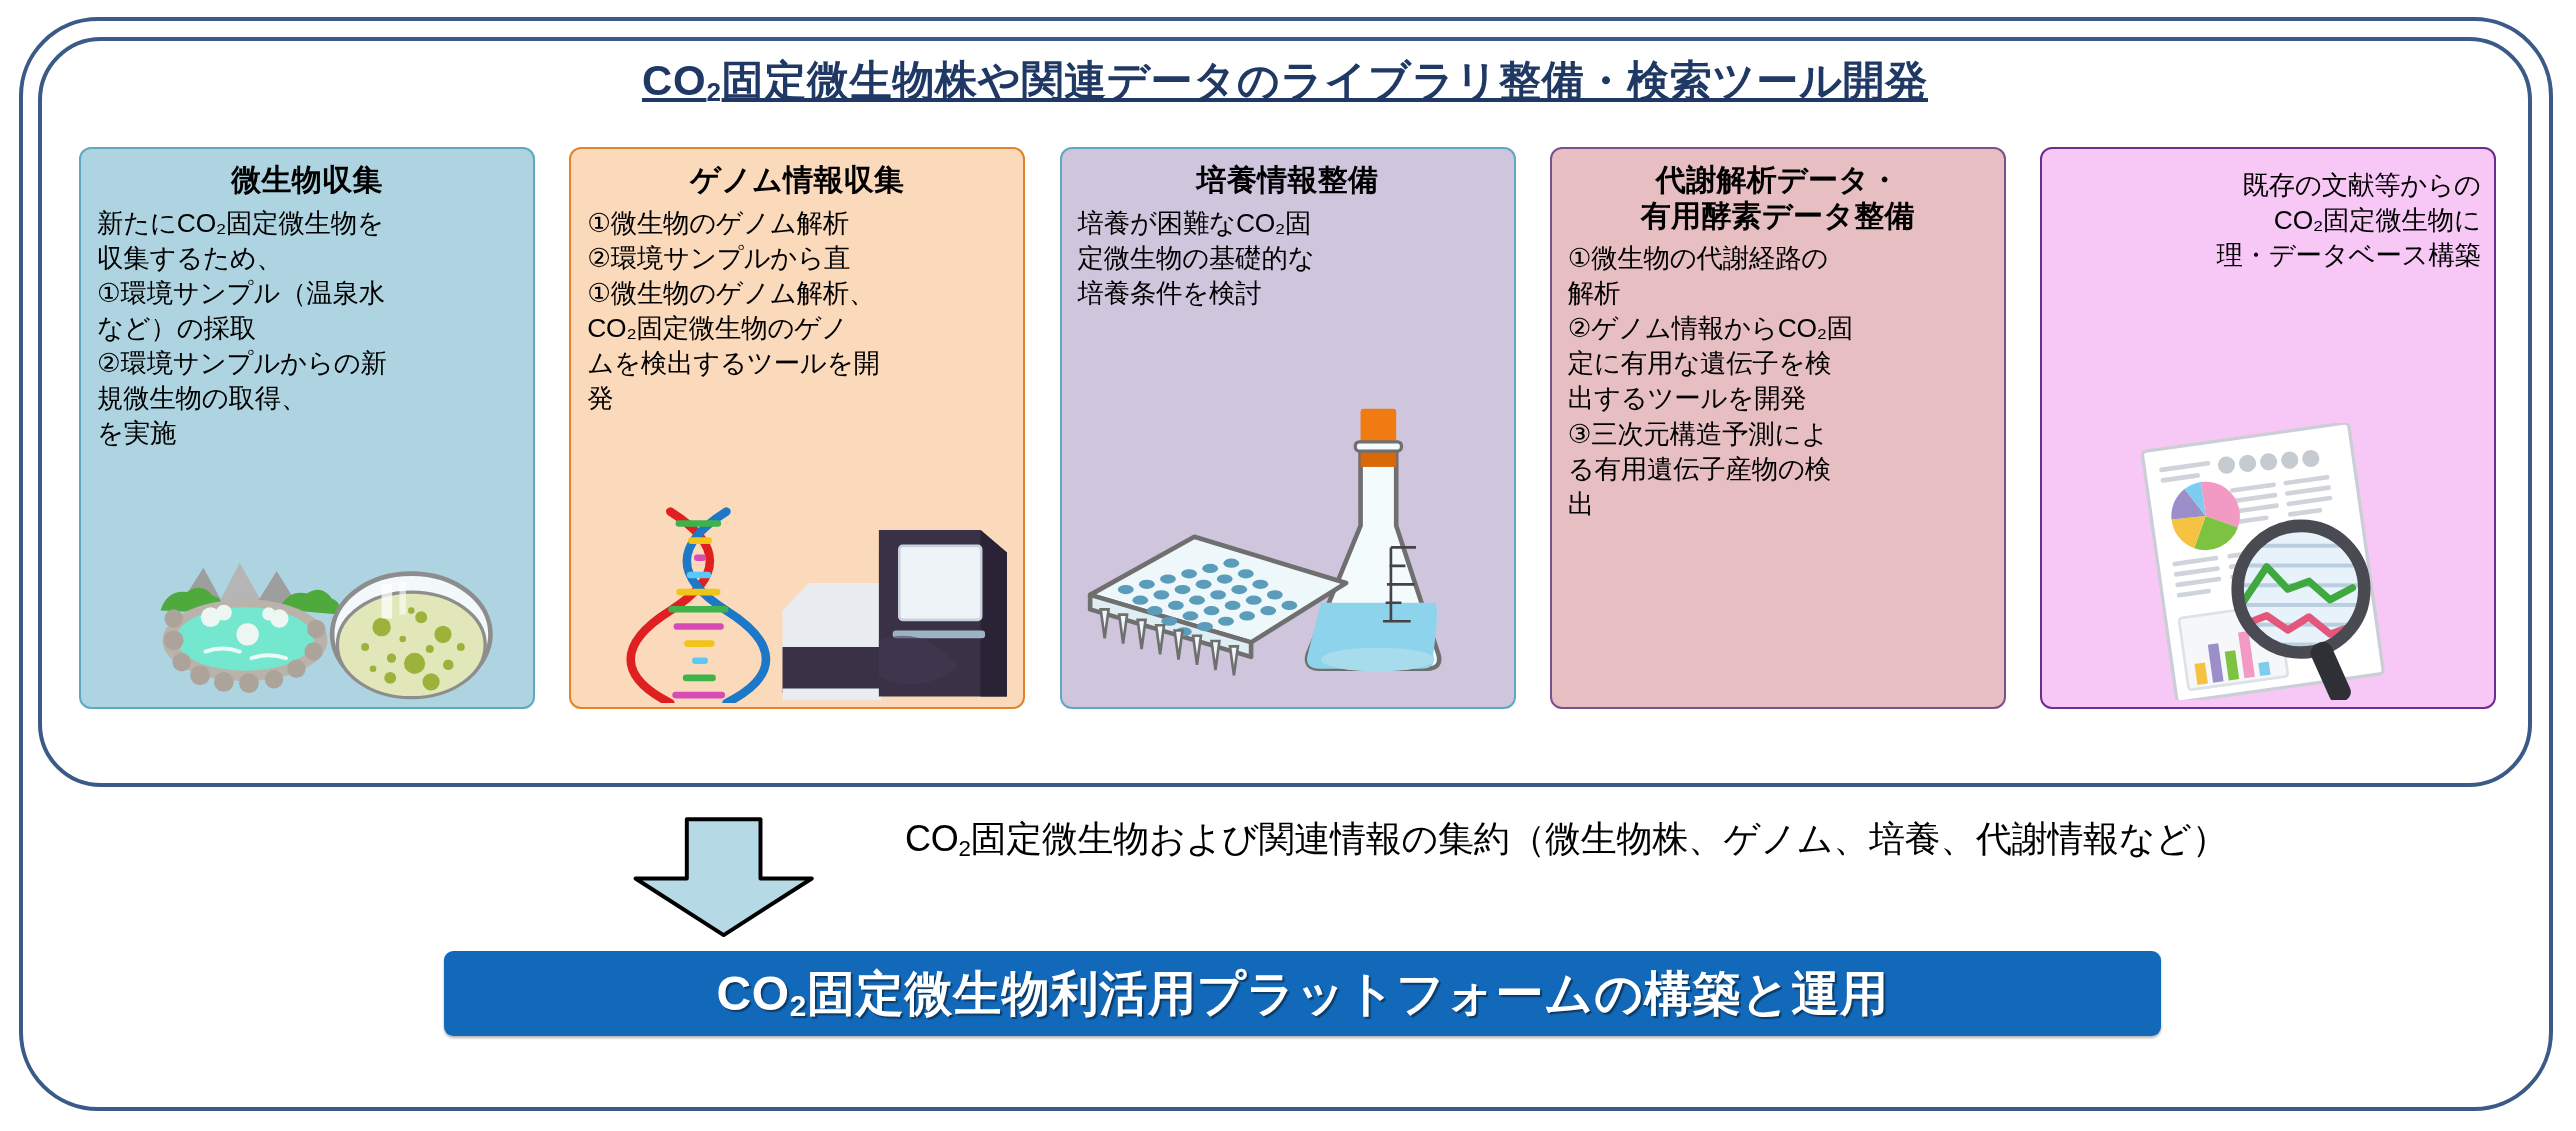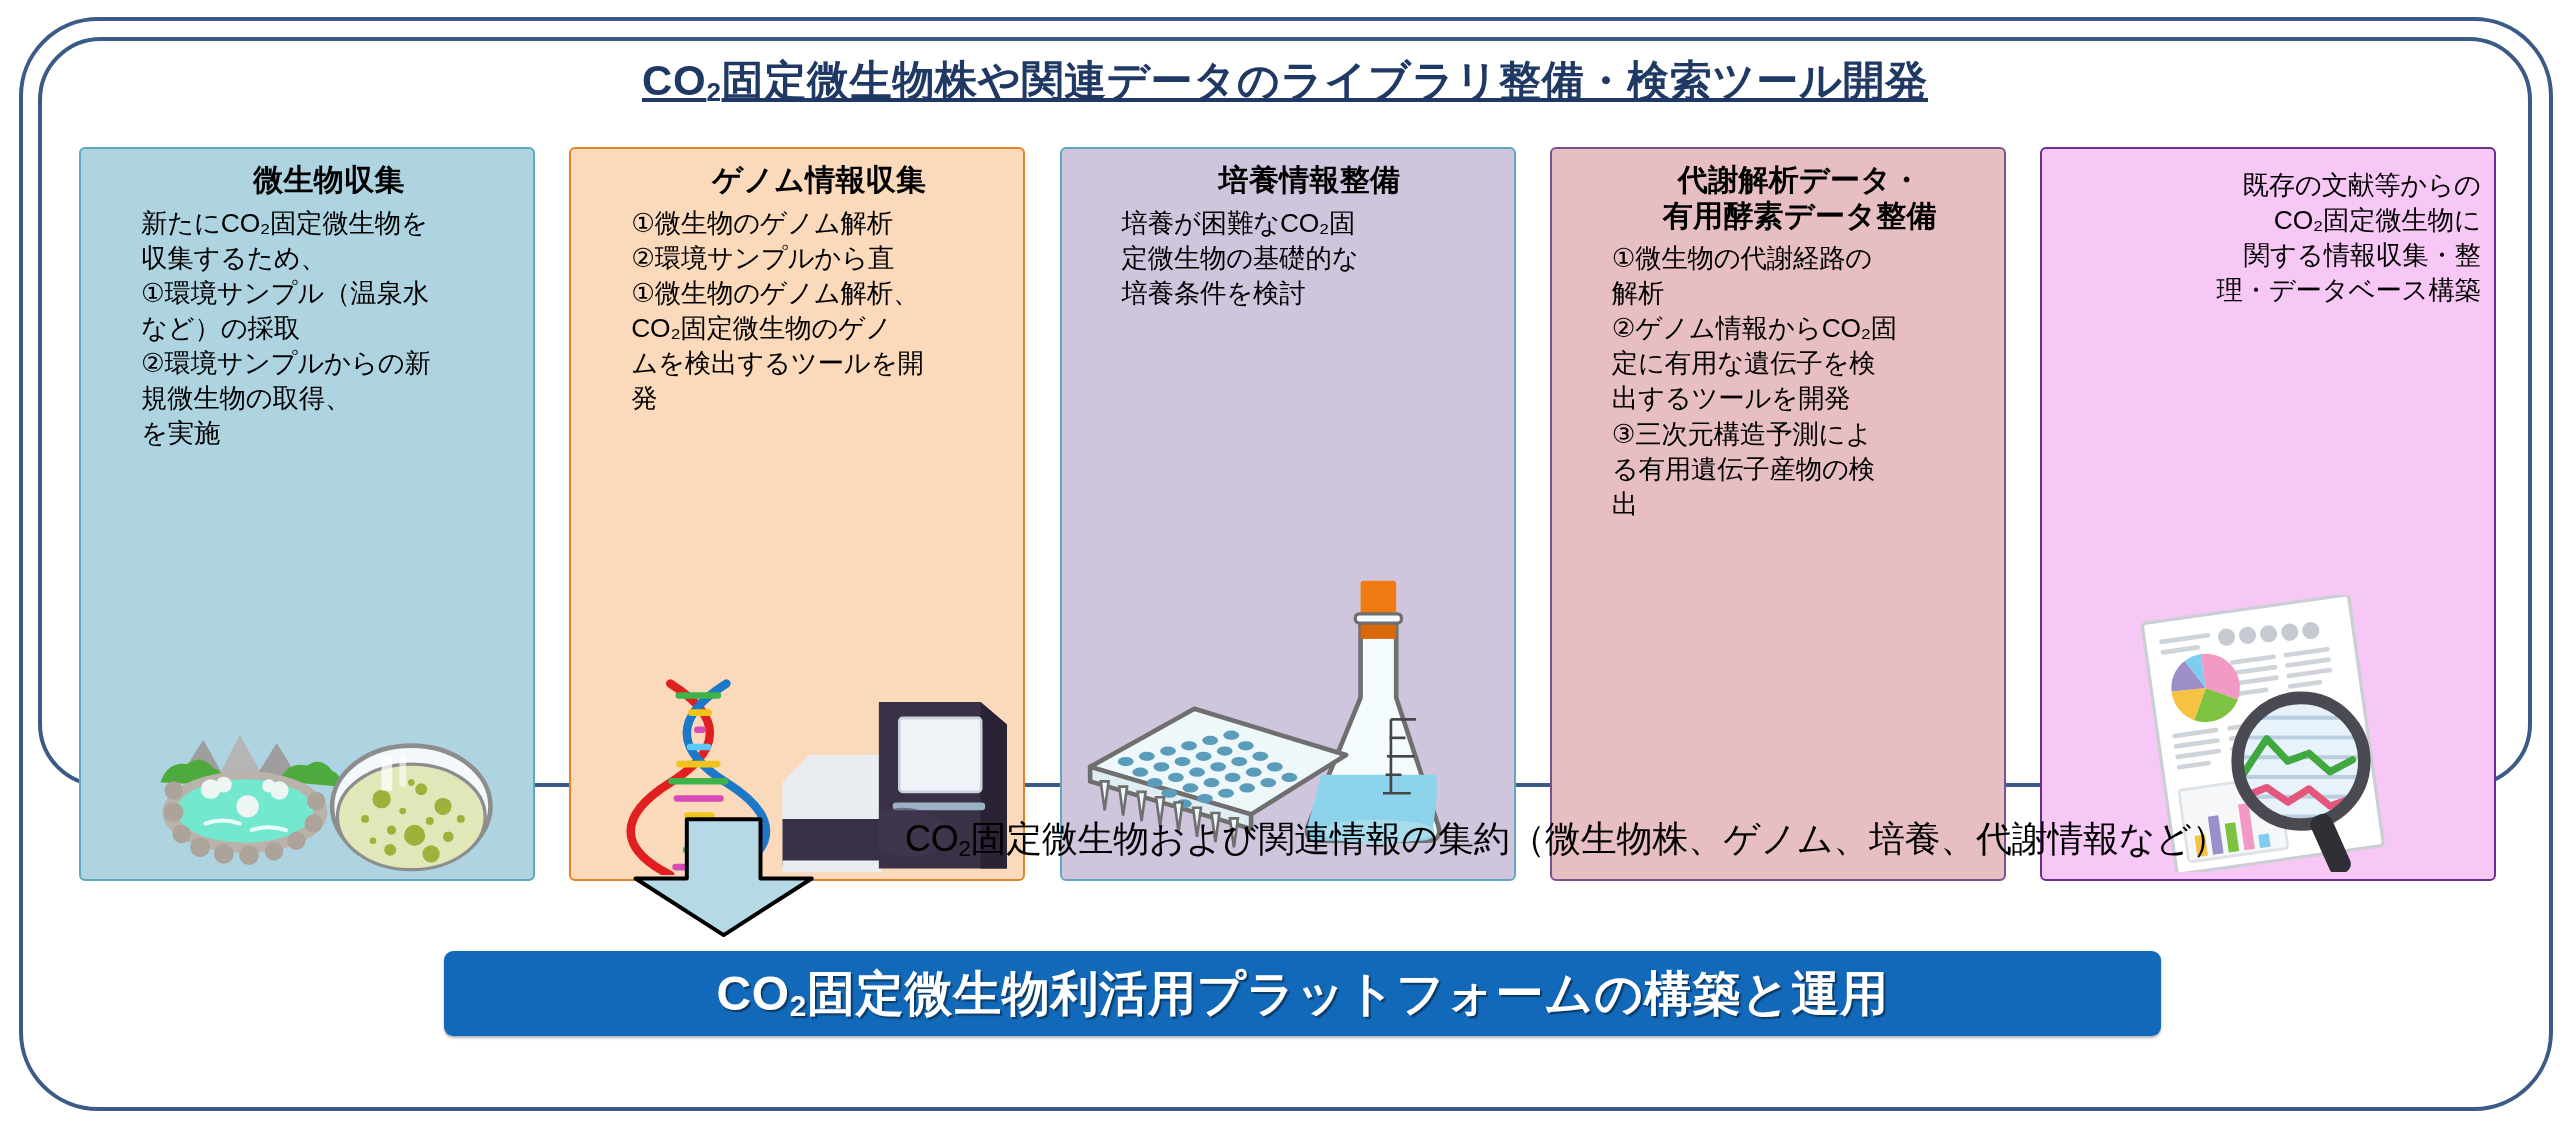--- a/index.html
+++ b/index.html
@@ -17,22 +17,22 @@
 
   
   .title{position:absolute;left:38px;top:58px;width:2494px;text-align:center;
       font-size:42px;font-weight:700;color:#1f3864;letter-spacing:0.7px;
       line-height:1.1;white-space:nowrap;text-decoration:underline;}
   .title sub{font-size:0.62em;vertical-align:baseline;position:relative;top:.22em;}
 
   
   .panels{position:absolute;left:79px;top:147px;width:2417px;height:614px;
       display:flex;justify-content:space-between;}
-  .panel{position:relative;width:456px;height:734px;border-radius:6px;
-      box-sizing:border-box;overflow:hidden;padding-left:44px;}
+  .panel{position:relative;width:456px;height:562px;border-radius:12px;
+      box-sizing:border-box;overflow:hidden;}
   .p-head{position:relative;text-align:center;font-weight:700;color:#000;
       font-size:30px;line-height:1.18;padding-top:13.2px;letter-spacing:0.3px;}
   .p-body{position:relative;font-size:26.4px;line-height:1.33;color:#000;
       padding:8px 13.2px 0 16px;letter-spacing:-0.2px;}
   .p-body .ln{white-space:nowrap;}
 
   .art{position:absolute;left:0;right:0;bottom:4px;height:198px;}
 
   
   .pc1{background:#aed4e2;border:2.6px solid #5fa8bf;}
@@ -280,21 +280,20 @@
         <div class="ln">③三次元構造予測によ</div>
         <div class="ln">る有用遺伝子産物の検</div>
         <div class="ln">出</div>
       </div>
     </div>
 
     <div class="panel pc5">
       <div class="p-body" style="padding-top:18.5px;text-align:right;">
         <div class="ln">既存の文献等からの</div>
         <div class="ln">CO₂固定微生物に</div>
-        <div class="ln">関する情報収集・整</div>
         <div class="ln">理・データベース構築</div>
       </div>
       <div class="art" style="height:277px;bottom:6.6px;">
         <svg viewBox="0 0 690 420" width="456" height="277">
           <g transform="rotate(-8 345 210)">
             <rect x="176" y="18" width="316" height="384" rx="6" fill="#ffffff" stroke="#c9cfd4" stroke-width="5"></rect>
             <g fill="#c5cbd0">
               <circle cx="300" cy="56" r="13"></circle>
                 <circle cx="332" cy="58" r="13"></circle>
               <circle cx="364" cy="60" r="13"></circle>

